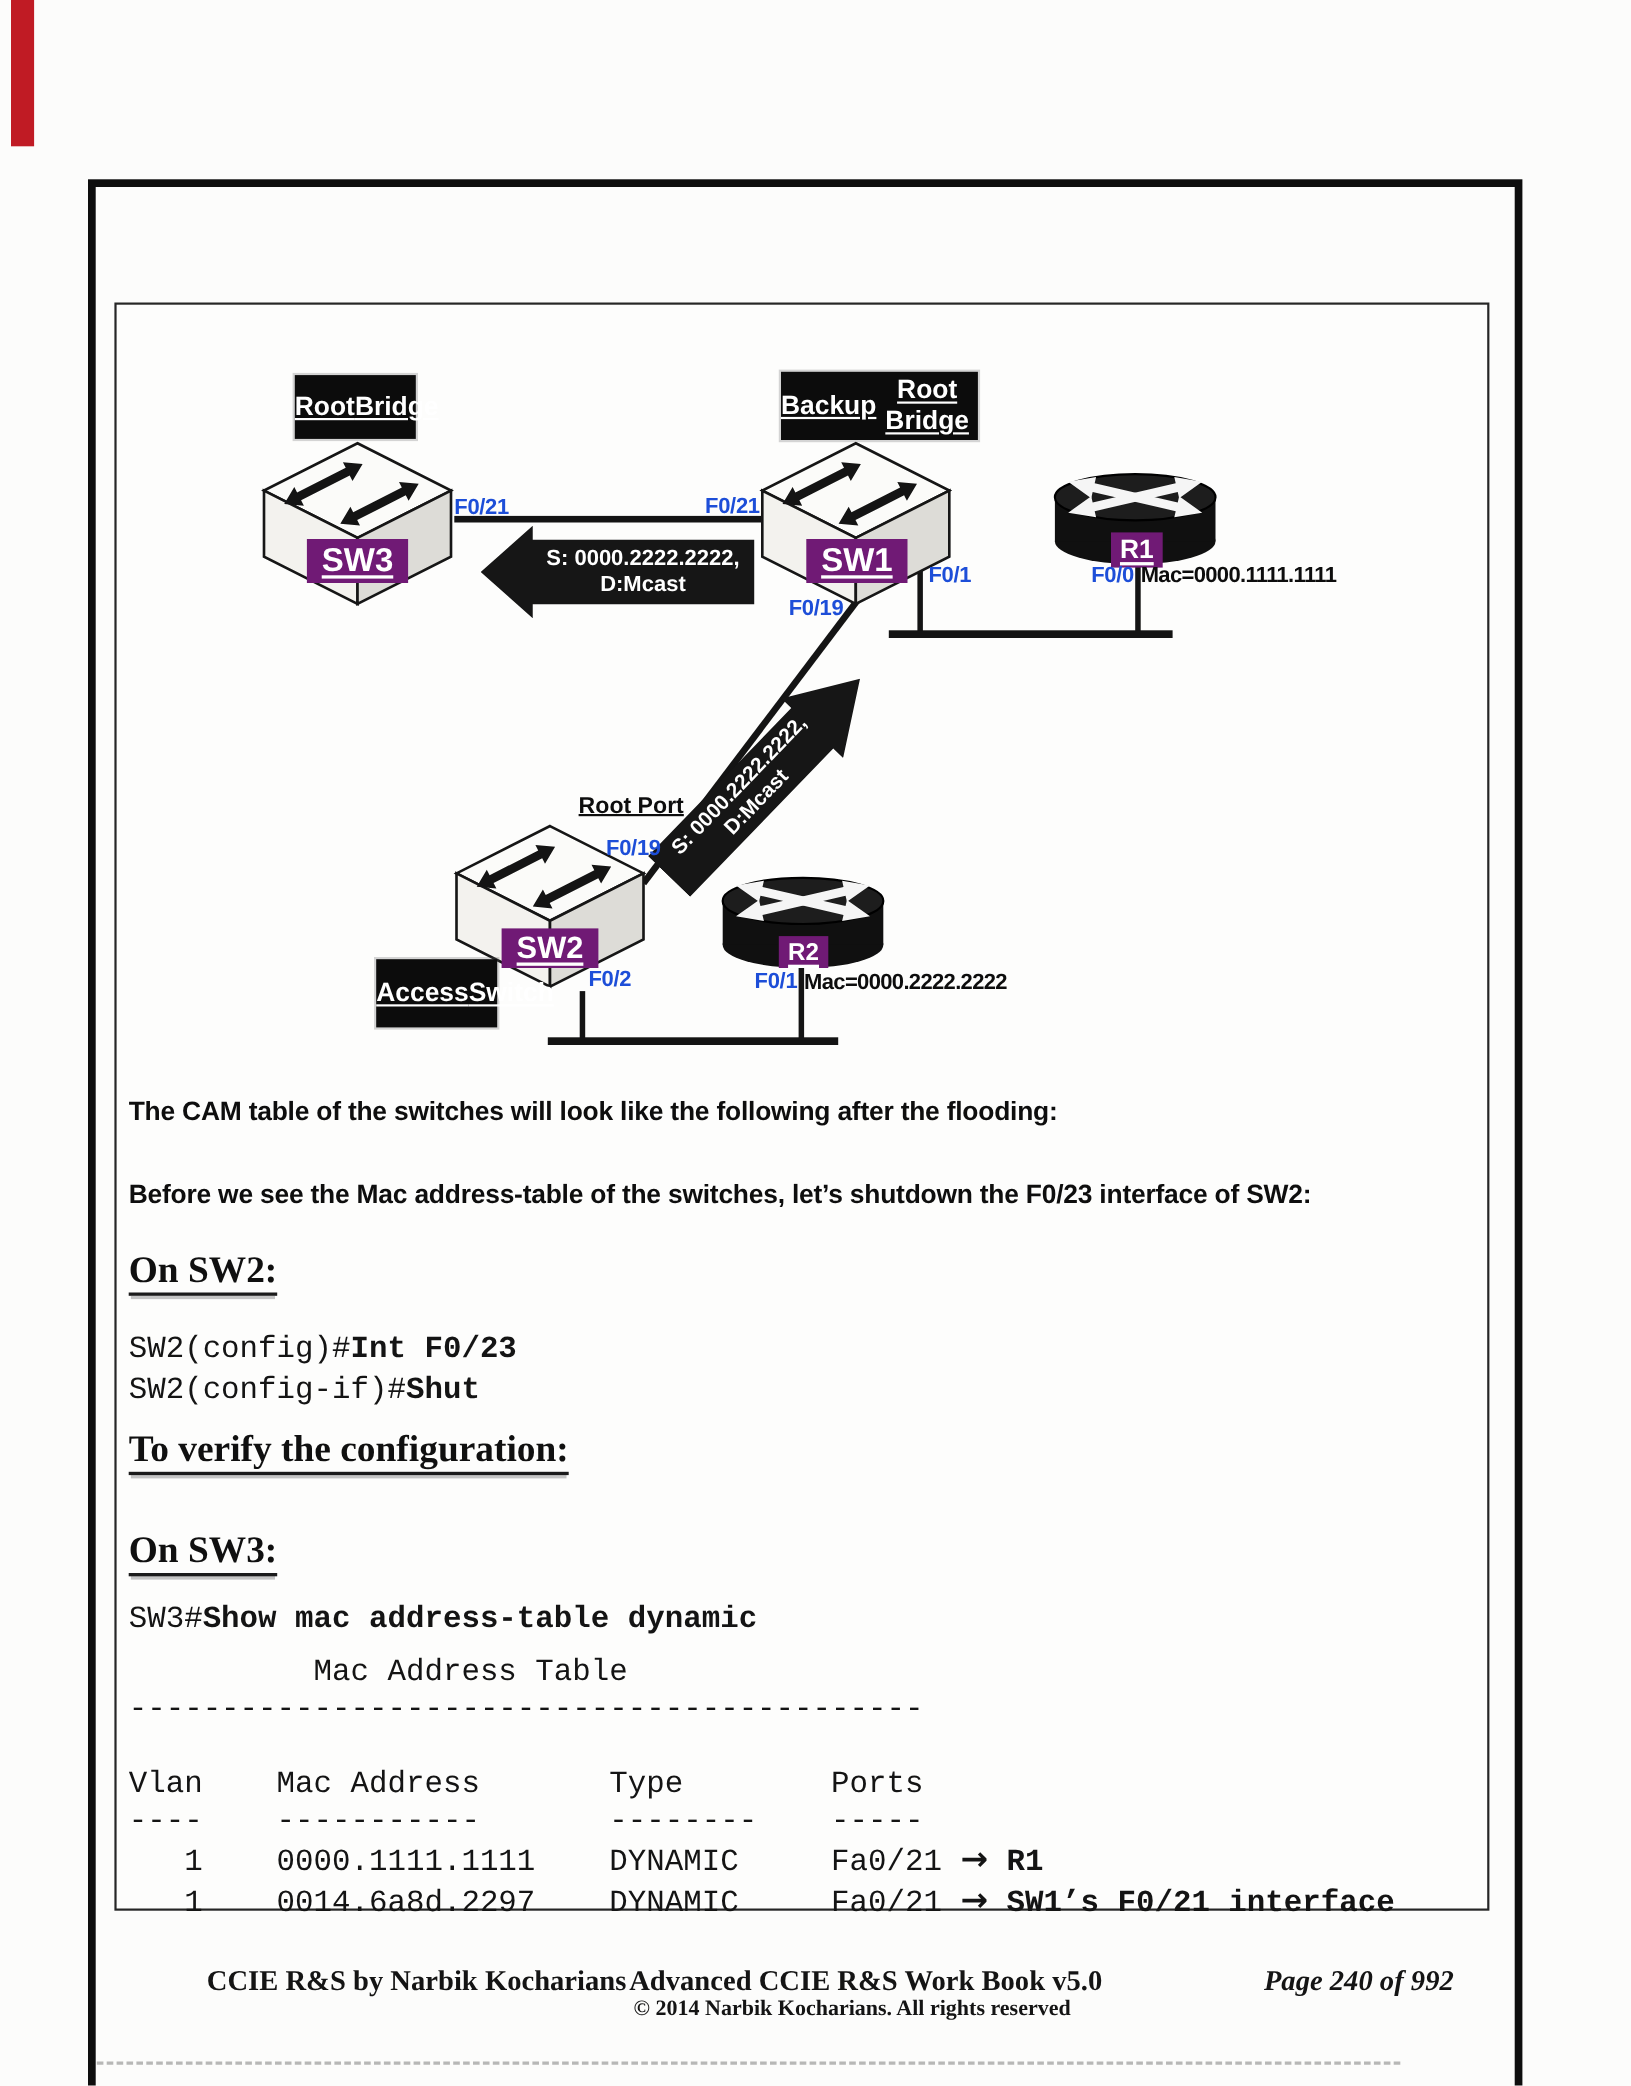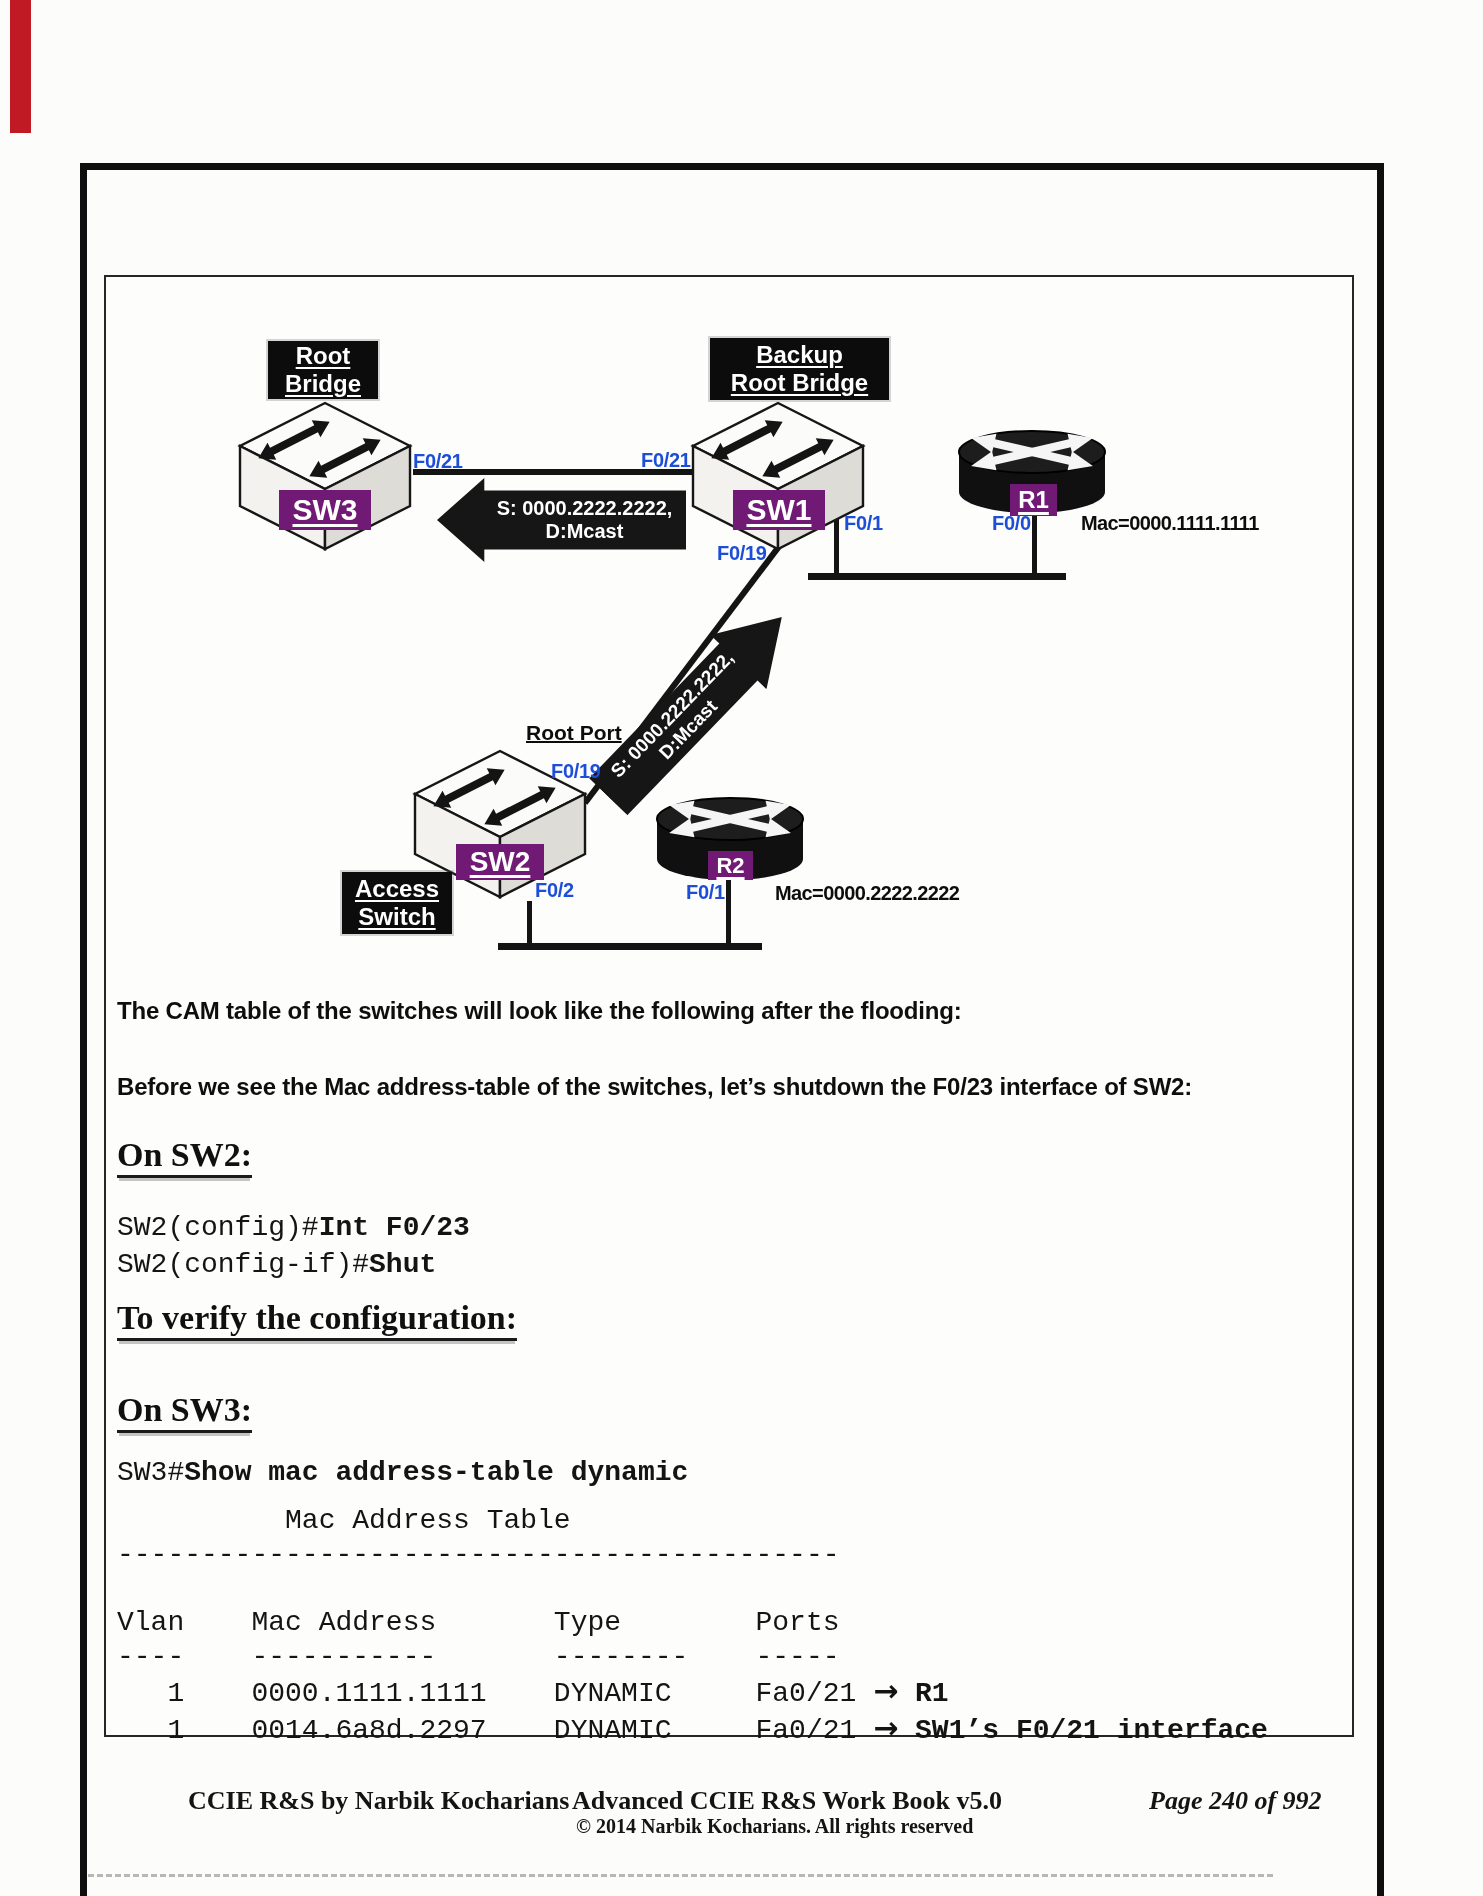--- a/index.html
+++ b/index.html
@@ -8,27 +8,27 @@
     background:#fcfcfb;font-family:"Liberation Sans",sans-serif;color:#111;
   }
   .abs{position:absolute;}
   
   .outer-border{left:80px;top:163px;width:1304px;height:1760px;border:7px solid #0e0e0e;box-sizing:border-box;background:transparent;}
   .inner-box{left:104px;top:275px;width:1250px;height:1462px;border:2px solid #262626;box-sizing:border-box;background:#fdfdfc;}
   .red-stripe{left:10px;top:0;width:21px;height:133px;background:#c01b24;}
   .scan-dashes{left:88px;top:1874px;width:1185px;height:0;border-top:3px dashed rgba(80,80,80,.40);}
   
   .line{background:#141414;}
-  .cap-box{background:#0c0c0c;color:#fff;display:flex;flex-direction:column;align-items:center;justify-content:center;
+  .cap-box{background:#0c0c0c;color:#fff;display:flex;flex-direction:row;align-items:center;justify-content:space-between;
     font-weight:bold;font-size:24px;line-height:28px;text-align:center;box-shadow:0 0 0 2px rgba(90,90,90,.25);}
   .cap-box span{text-decoration:underline;text-decoration-thickness:2px;text-underline-offset:3px;}
   .dev-label{background:#701a75;color:#fff;display:flex;align-items:center;justify-content:center;font-weight:bold;}
   .dev-label span{text-decoration:underline;text-decoration-thickness:3px;text-underline-offset:4px;}
   .portlbl{font-weight:bold;font-size:20px;letter-spacing:-0.3px;color:#1d4ed8;white-space:nowrap;}
-  .maclbl{font-weight:bold;font-size:20px;letter-spacing:-0.6px;color:#0d0d0d;white-space:nowrap;margin-left:44px;}
+  .maclbl{font-weight:bold;font-size:20px;letter-spacing:-0.6px;color:#0d0d0d;white-space:nowrap;}
   .rootport{font-weight:bold;font-size:21px;color:#0d0d0d;text-decoration:underline;text-decoration-thickness:2px;}
   .blockarrow{background:#161616;color:#fff;display:flex;flex-direction:column;align-items:center;justify-content:center;
     font-weight:bold;text-align:center;}
   .arrow-left{left:437px;top:478px;width:249px;height:84px;font-size:20px;line-height:23px;
     clip-path:polygon(0 50%,19% 0,19% 15%,100% 15%,100% 85%,19% 85%,19% 100%);padding-left:0;}
   .arrow-left .txt{padding-left:46px;}
   .arrow-diag{left:570px;top:668px;width:250px;height:78px;font-size:19px;line-height:22px;transform:rotate(-46deg);
     clip-path:polygon(0 16%,75% 16%,75% 0,100% 50%,75% 100%,75% 84%,0 84%);}
   .arrow-diag .txt{padding-right:42px;}
   .f-top{fill:#fbfbf9;stroke:#161616;stroke-width:2.4;}

